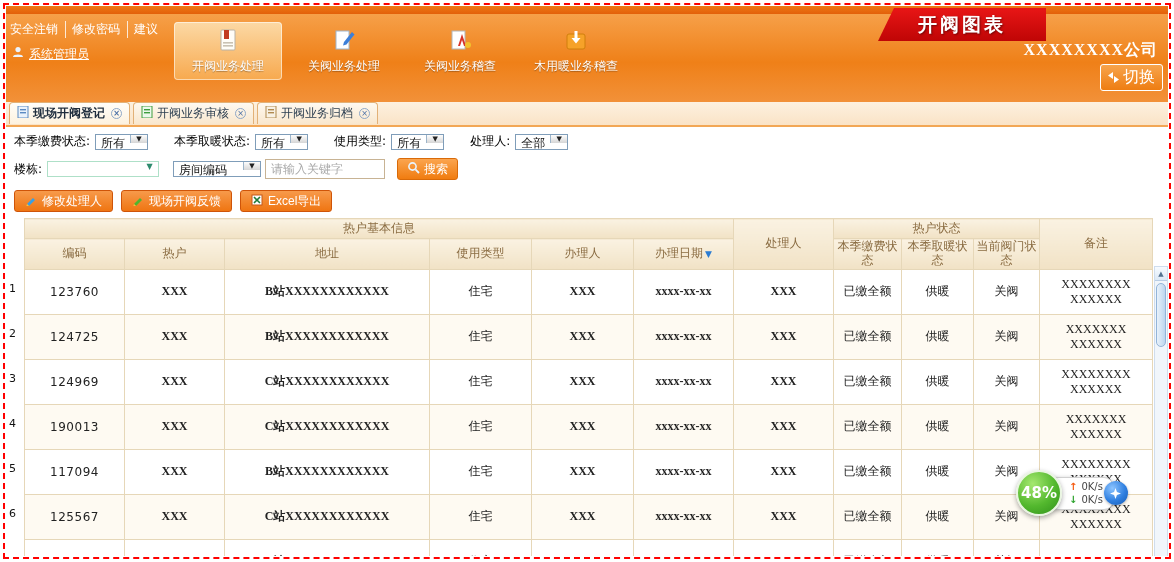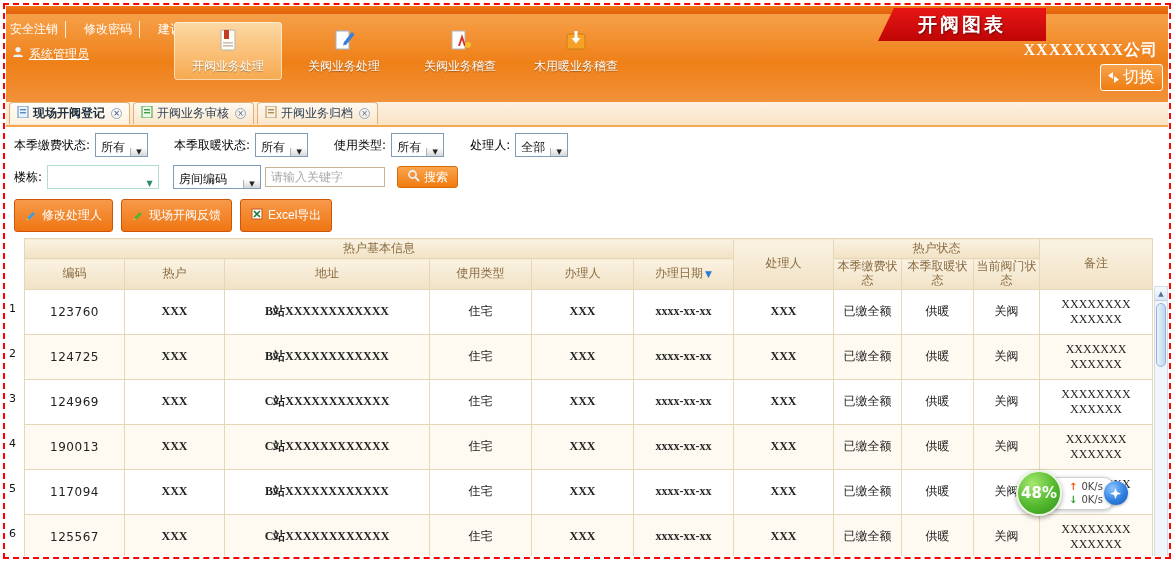--- a/index.html
+++ b/index.html
@@ -4,49 +4,49 @@
 <style>
 *{margin:0;padding:0;box-sizing:border-box}
 body{font-family:"DejaVu Sans","Liberation Sans",sans-serif;font-size:12px;background:#fff}
 .page{position:relative;width:1174px;height:562px;background:#fff;overflow:hidden}
 .annotation{position:absolute;inset:3px;border:2px dashed #ff0000;z-index:45;pointer-events:none}
 .content{position:absolute;inset:6px;overflow:hidden}
 .top-strip{height:8px;background:linear-gradient(180deg,#ef7814,#e2600a)}
 .header{position:relative;height:88px;background:linear-gradient(180deg,#f6a049,#ef8018 55%,#f29139);color:#fff}
 .header-links{position:absolute;left:4px;top:7px;display:flex}
 .header-links a{color:#fff;cursor:pointer;white-space:nowrap}
-.header-links a + a{margin-left:7px;padding-left:18px;border-left:1px solid rgba(255,255,255,.8)}
+.header-links a + a{margin-left:7px;padding-left:6px;border-left:1px solid rgba(255,255,255,.8)}
 .user-row{position:absolute;left:6px;top:32px;display:flex;align-items:flex-start;gap:5px}
 .user-name{color:#fff;text-decoration:underline;cursor:pointer}
 .company{position:absolute;right:10px;top:26px;font-family:"Liberation Serif","DejaVu Serif",serif;font-weight:bold;font-size:16px;letter-spacing:1px}
 .nav{position:absolute;left:168px;top:8px;display:flex;gap:8px}
 .nav-item{width:108px;display:flex;flex-direction:column;align-items:center;gap:3px;padding:6px 2px 5px;border-radius:4px;cursor:pointer}
 .nav-item.active{background:linear-gradient(180deg,#fcd9a5,#f7a94e);box-shadow:inset 0 0 0 1px rgba(255,255,255,.55)}
 .nav-label{font-size:12px;text-shadow:0 1px 1px rgba(0,0,0,.35);white-space:nowrap}
 .switch-btn{position:absolute;right:5px;top:50px;display:inline-flex;align-items:center;gap:4px;background:linear-gradient(#f7a44c,#ee7d12);border:1px solid #fff;border-radius:3px;color:#fff;font-size:16px;padding:2px 7px;cursor:pointer}
 .ribbon{position:absolute;left:878px;top:8px;width:168px;height:33px;z-index:50;display:flex;align-items:center;justify-content:center;color:#fff;font-weight:bold;font-size:19px;letter-spacing:3px;background:linear-gradient(180deg,#e81616,#bf0505);clip-path:polygon(16px 0,100% 0,100% 100%,0 100%);text-shadow:1px 1px 2px rgba(0,0,0,.45)}
 .tabbar{display:flex;align-items:flex-start;gap:3px;height:25px;background:linear-gradient(#fdf1e0,#fae3c6);border-bottom:2px solid #f2a755;padding:0 3px}
 .tab{display:inline-flex;align-items:center;gap:4px;height:22px;padding:0 7px;border:1px solid #e2b177;border-bottom:none;border-radius:4px 4px 0 0;background:linear-gradient(#fef9f1,#f9e7cd);color:#2c3e50;cursor:pointer;white-space:nowrap}
 .tab.active{background:linear-gradient(#fffdf9,#fdf2df);font-weight:bold;color:#1f2d3d}
 .tab-close{width:11px;height:11px;border:1px solid #8fa8c8;border-radius:50%;color:#4a6fa5;font-size:8px;line-height:9px;text-align:center;margin-left:2px;cursor:pointer}
 .filters{background:#fff;padding:6px 8px 0}
 .frow{display:flex;align-items:center;margin-bottom:8px}
 .fgroup{display:flex;align-items:center;margin-right:26px}
 .flabel{margin-right:5px;color:#000;white-space:nowrap}
-.select{display:inline-flex;align-items:flex-end;border:1px solid #7f9db9;background:#fff;height:24px;cursor:pointer}
+.select{display:inline-flex;align-items:flex-start;border:1px solid #7f9db9;background:#fff;height:16px;cursor:pointer}
 .select .val{display:flex;align-items:center;padding:0 5px;min-width:30px;color:#111}
 .select .arrow-btn{width:17px;background:linear-gradient(#fdfdfd,#d6d6d6);border-left:1px solid #9db4c9;display:flex;align-items:center;justify-content:center;font-size:7px;color:#222}
 .select.plain{border-color:#aee0c8;width:112px;justify-content:space-between}
 .select.plain .arrow-btn{background:#fff;border-left:none;color:#2e8b6e;font-size:8px}
 .select.room{width:88px;justify-content:space-between}
 .kw-input{height:20px;width:120px;border:1px solid #c8b394;padding:0 5px;font:12px "DejaVu Sans",sans-serif;color:#333;margin-left:4px}
 .kw-input::placeholder{color:#a9a9a9}
 .search-btn{display:inline-flex;align-items:center;gap:4px;height:22px;padding:0 9px;margin-left:12px;border:1px solid #d96a08;border-radius:3px;background:linear-gradient(#fba54f,#f07c10);color:#fff;cursor:pointer;font-size:12px}
 .actions{background:#fff;padding:2px 8px 6px;display:flex;gap:8px}
-.act-btn{display:inline-flex;align-items:center;gap:5px;height:33px;padding:0 10px;border:1px solid #cf5408;border-radius:3px;background:linear-gradient(#f79a4b,#ef7512);color:#fff;cursor:pointer;font-size:12px;white-space:nowrap}
+.act-btn{display:inline-flex;align-items:center;gap:5px;height:22px;padding:0 10px;border:1px solid #cf5408;border-radius:3px;background:linear-gradient(#f79a4b,#ef7512);color:#fff;cursor:pointer;font-size:12px;white-space:nowrap}
 .table-wrap{position:relative;height:346px;background:#fff;overflow:hidden;padding-left:18px}
 .gutter{position:absolute;left:3px;top:48px;width:15px}
 .gutter div{height:45px;display:flex;align-items:center;font-size:11px;color:#111}
 table.grid{border-collapse:collapse;table-layout:fixed;width:calc(100% - 15px)}
 .grid th,.grid td{border:1px solid #e6d7b8;overflow:hidden}
 .grid thead th{background:linear-gradient(#faf2e2,#f1e2c5);color:#8a6c42;font-weight:normal;font-size:12px;padding:1px 2px;text-align:center}
 .grid .g-row th{height:20px}
 .grid .c-row th{height:28px;line-height:1.15}
 .grid tbody td{height:45px;text-align:center;background:#fff;font-size:12px;color:#222;padding:1px 3px}
 .grid tbody tr:nth-child(even) td{background:#fefaf2}

